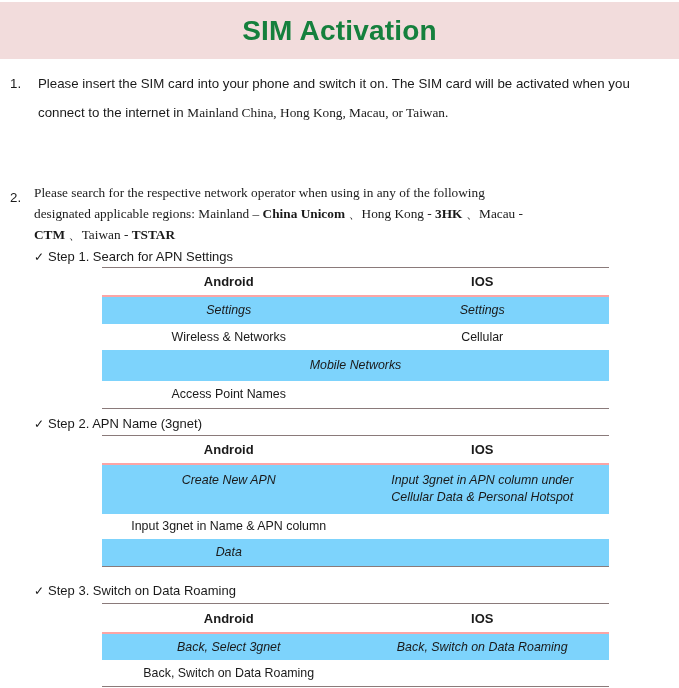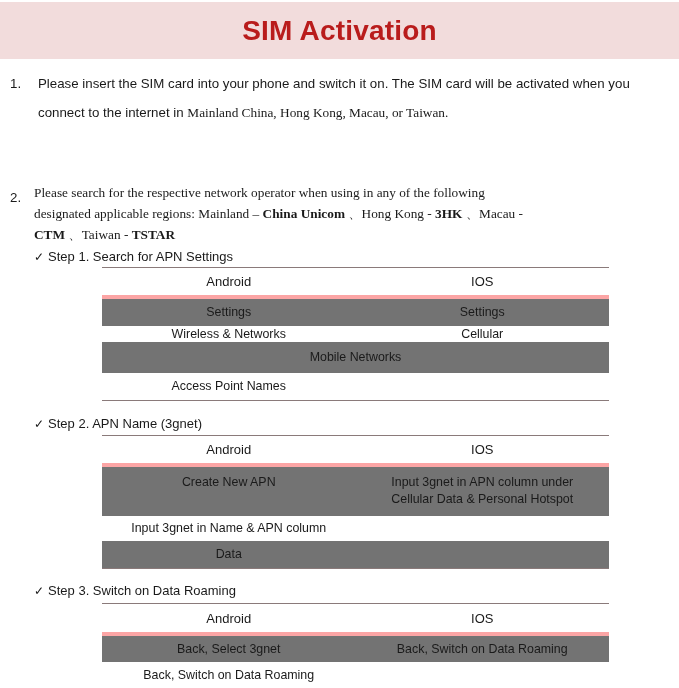--- a/index.html
+++ b/index.html
@@ -3,21 +3,21 @@
   <meta charset="utf-8">
   <style>
     html, body { margin: 0; padding: 0; background: #ffffff; }
     body { width: 679px; height: 688px; position: relative; overflow: hidden; color: #1a1a1a; }
     .title-bar {
       position: absolute; left: 0; top: 2px; width: 679px; height: 57px;
       background: #f2dcdc; display: flex; align-items: center; justify-content: center;
     }
     .title-bar h1 {
       margin: 12px; font-family: "Liberation Sans", sans-serif; font-weight: bold;
-      font-size: 28px; color: #b91c1c; letter-spacing: 0.2px;
+      font-size: 28px; color: #15803d; letter-spacing: 0.2px;
     }
     .sans { font-family: "Liberation Sans", sans-serif; }
     .serif { font-family: "Liberation Serif", serif; margin-top: 28px; }
     .item1 { position: absolute; left: 10px; top: 76px; width: 660px; font-size: 13.3px; }
     .item1 .num { position: absolute; left: 0; top: 0; }
     .item1 .line { position: absolute; left: 28px; white-space: nowrap; }
     .item2 { position: absolute; left: 10px; top: 157px; width: 660px; font-size: 13.3px; }
     .item2 .num { position: absolute; left: 0; top: 5px; }
     .item2 .line { position: absolute; left: 24px; white-space: nowrap; }
     b { font-weight: bold; }
@@ -25,22 +25,22 @@
       position: absolute; left: 34px; font-family: "Liberation Sans", sans-serif;
       font-size: 13px; white-space: nowrap;
     }
     .step-label .check { font-size: 12px; margin-right: 4px; }
     .tbl {
       position: absolute; left: 102px; width: 507px;
       font-family: "Liberation Sans", sans-serif; font-size: 12.4px;
       border-top: 1.5px solid #8a7a7a; border-bottom: 1.5px solid #8a7a7a;
     }
     .tbl .row { display: flex; }
-    .tbl .row.head { border-bottom: 4px solid #fca5a5; font-weight: normal; font-size: 13px; }
-    .tbl .row.shade { background: #737373; }
+    .tbl .row.head { border-bottom: 2px solid #fca5a5; font-weight: bold; font-size: 13px; }
+    .tbl .row.shade { background: #7dd3fc; font-style: italic; }
     .tbl .cell { flex: 1; text-align: center; line-height: 17px; }
   </style>
 </head>
 <body>
 
 <div class="title-bar">
   <h1>SIM Activation</h1>
 </div>
 
 <div class="item1 sans">
@@ -61,21 +61,21 @@
 </div>
 <div class="tbl" style="top:267px">
   <div class="row head" style="height:27px;align-items:center">
     <div class="cell">Android</div>
     <div class="cell">IOS</div>
   </div>
   <div class="row shade" style="height:27px;align-items:center">
     <div class="cell">Settings</div>
     <div class="cell">Settings</div>
   </div>
-  <div class="row" style="height:16px;align-items:center">
+  <div class="row" style="height:26px;align-items:center">
     <div class="cell">Wireless &amp; Networks</div>
     <div class="cell">Cellular</div>
   </div>
   <div class="row shade" style="height:31px;align-items:center">
     <div class="cell">Mobile Networks</div>
   </div>
   <div class="row" style="height:27px;align-items:center">
     <div class="cell">Access Point Names</div>
     <div class="cell"></div>
   </div>

